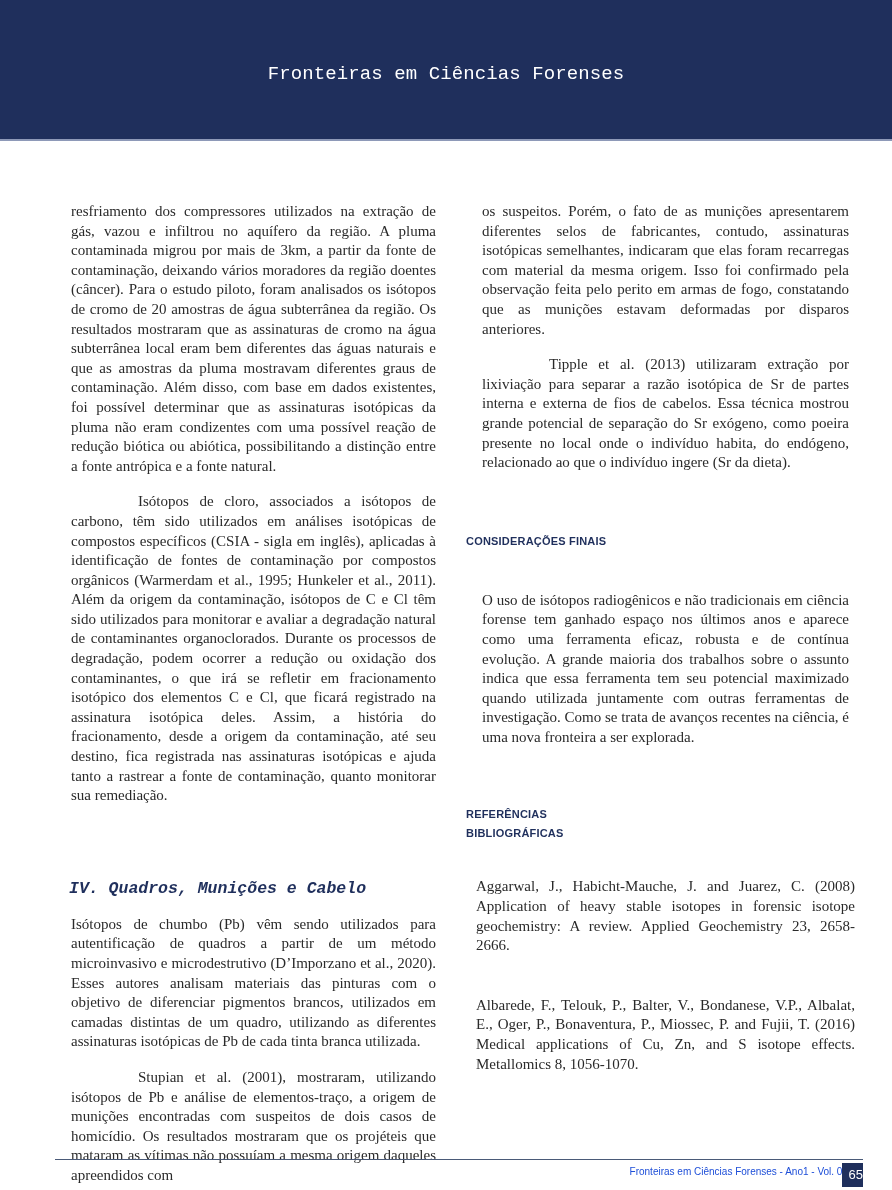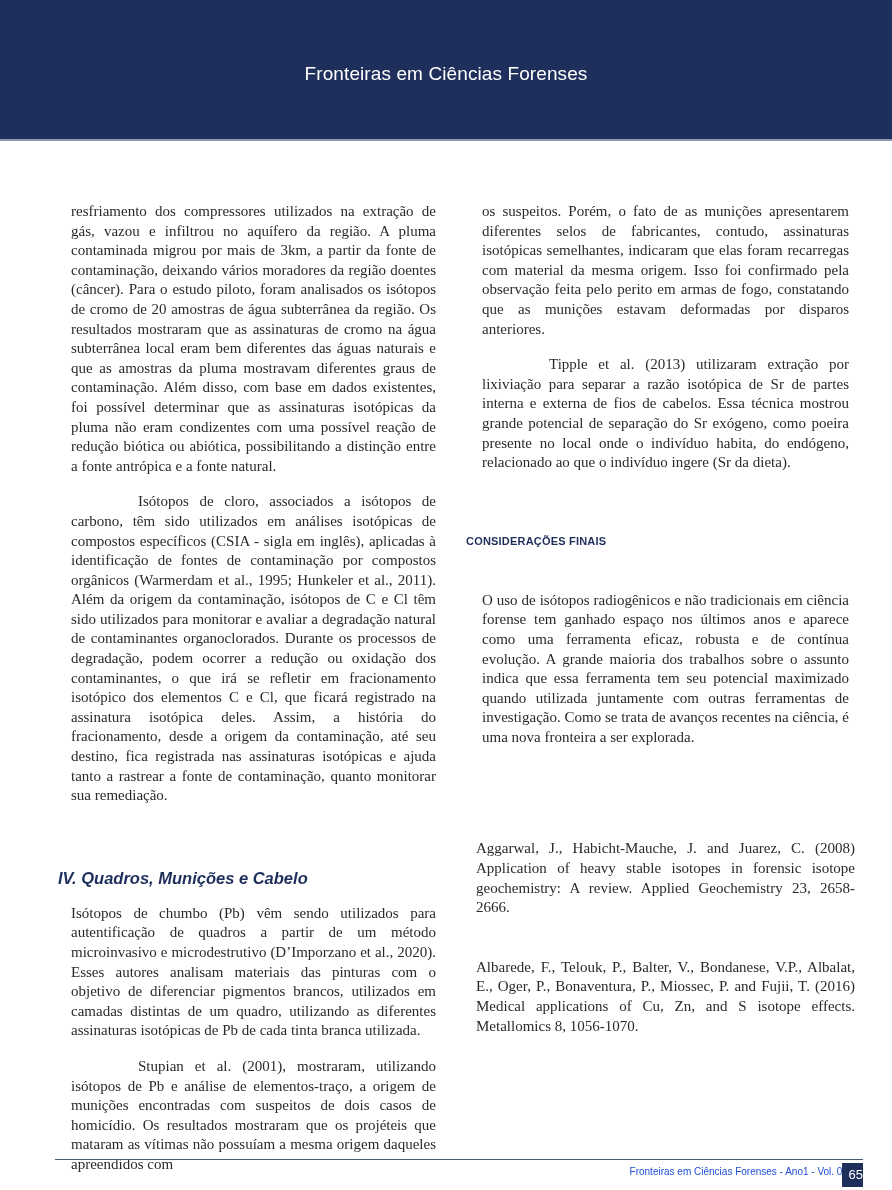--- a/index.html
+++ b/index.html
@@ -10,37 +10,37 @@
     color: #2a2a2a;
   }
   .header-band {
     position: absolute; left: 0; top: 0; width: 892px; height: 139px;
     background: #1f2f5c;
     border-bottom: 2px solid #8e99b8;
   }
   .header-title {
     position: absolute; left: 0; right: 0; top: 63px;
     text-align: center; color: #ffffff;
-    font-family: Liberation Sans, sans-serif;
+    font-family: Liberation Mono, monospace;
     font-size: 19px; letter-spacing: 0.1px;
   }
   .col {
     position: absolute; top: 186px; width: 397px;
     font-size: 15px; line-height: 19.6px;
     text-align: justify;
   }
   .col-left { left: 55px; }
   .col-right { left: 466px; width: 399px; }
   p { margin: 16px; }
   .indent { text-indent: 67px; }
   .sub-heading {
-    font-family: Liberation Sans, sans-serif;
+    font-family: Liberation Mono, monospace;
     font-weight: bold; font-style: italic;
     color: #1f2f5c; font-size: 16.5px; line-height: 20px;
-    margin: 3px;
+    margin: 14px;
   }
   .section-heading {
     font-family: "Liberation Sans", "DejaVu Sans", sans-serif;
     font-weight: bold; color: #1f2f5c;
     font-size: 11px; line-height: 19px; letter-spacing: 0.2px;
     margin: 0;
   }
   .ref { margin: 10px; }
   .footer-line {
     position: absolute; left: 55px; top: 1159px; width: 808px; height: 1px;
@@ -75,20 +75,24 @@
 </div>
 
 <div class="col col-right">
   <p>os suspeitos. Porém, o fato de as munições apresentarem diferentes selos de fabricantes, contudo, assinaturas isotópicas semelhantes, indicaram que elas foram recarregas com material da mesma origem. Isso foi confirmado pela observação feita pelo perito em armas de fogo, constatando que as munições estavam deformadas por disparos anteriores.</p>
   <p class="indent">Tipple et al. (2013) utilizaram extração por lixiviação para separar a razão isotópica de Sr de partes interna e externa de fios de cabelos. Essa técnica mostrou grande potencial de separação do Sr exógeno, como poeira presente no local onde o indivíduo habita, do endógeno, relacionado ao que o indivíduo ingere (Sr da dieta).</p>
   <div style="height: 43px;"></div>
   <h2 class="section-heading">CONSIDERAÇÕES FINAIS</h2>
   <div style="height: 24px;"></div>
   <p>O uso de isótopos radiogênicos e não tradicionais em ciência forense tem ganhado espaço nos últimos anos e aparece como uma ferramenta eficaz, robusta e de contínua evolução. A grande maioria dos trabalhos sobre o assunto indica que essa ferramenta tem seu potencial maximizado quando utilizada juntamente com outras ferramentas de investigação. Como se trata de avanços recentes na ciência, é uma nova fronteira a ser explorada.</p>
   <div style="height: 42px;"></div>
+  <h2 class="section-heading">
+    <span>REFERÊNCIAS</span><br>
+    <span>BIBLIOGRÁFICAS</span>
+  </h2>
   <div style="height: 24px;"></div>
   <p class="ref">Aggarwal, J., Habicht-Mauche, J. and Juarez, C. (2008) Application of heavy stable isotopes in forensic isotope geochemistry: A review. Applied Geochemistry 23, 2658-2666.</p>
   <div style="height: 20px;"></div>
   <p class="ref">Albarede, F., Telouk, P., Balter, V., Bondanese, V.P., Albalat, E., Oger, P., Bonaventura, P., Miossec, P. and Fujii, T. (2016) Medical applications of Cu, Zn, and S isotope effects. Metallomics 8, 1056-1070.</p>
   <div style="height: 20px;"></div>
 </div>
 
 <div class="footer-line"></div>
 <div class="footer-text">Fronteiras em Ciências Forenses - Ano1 - Vol. 01</div>
 <div class="page-num">65</div>

